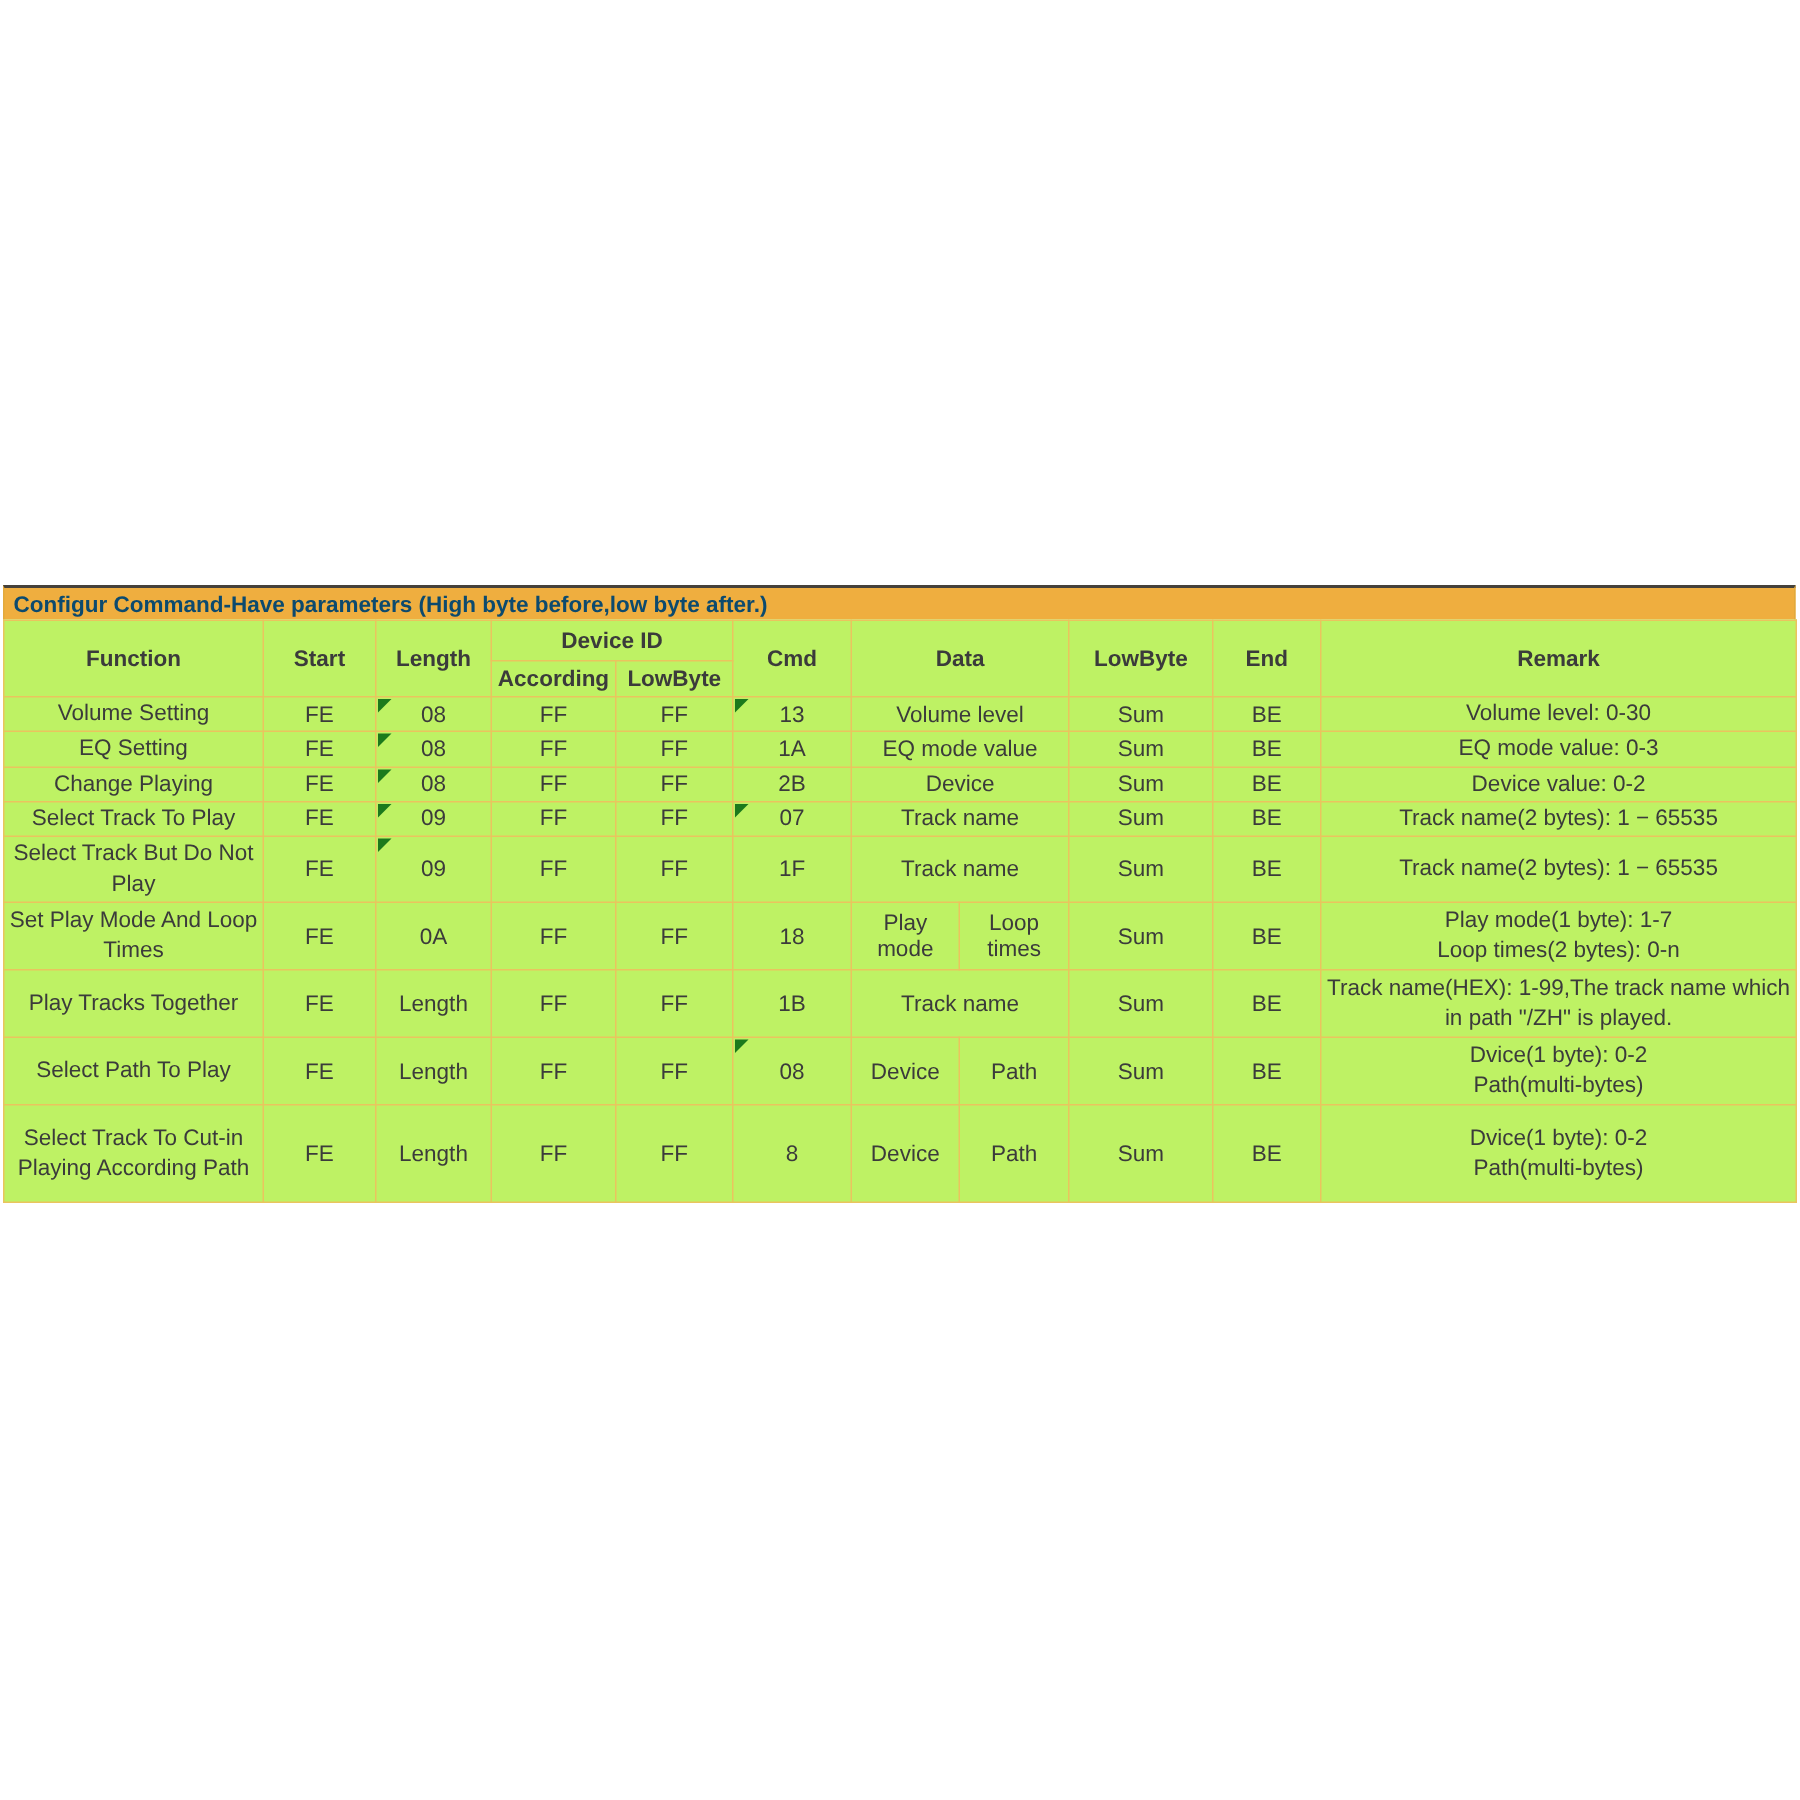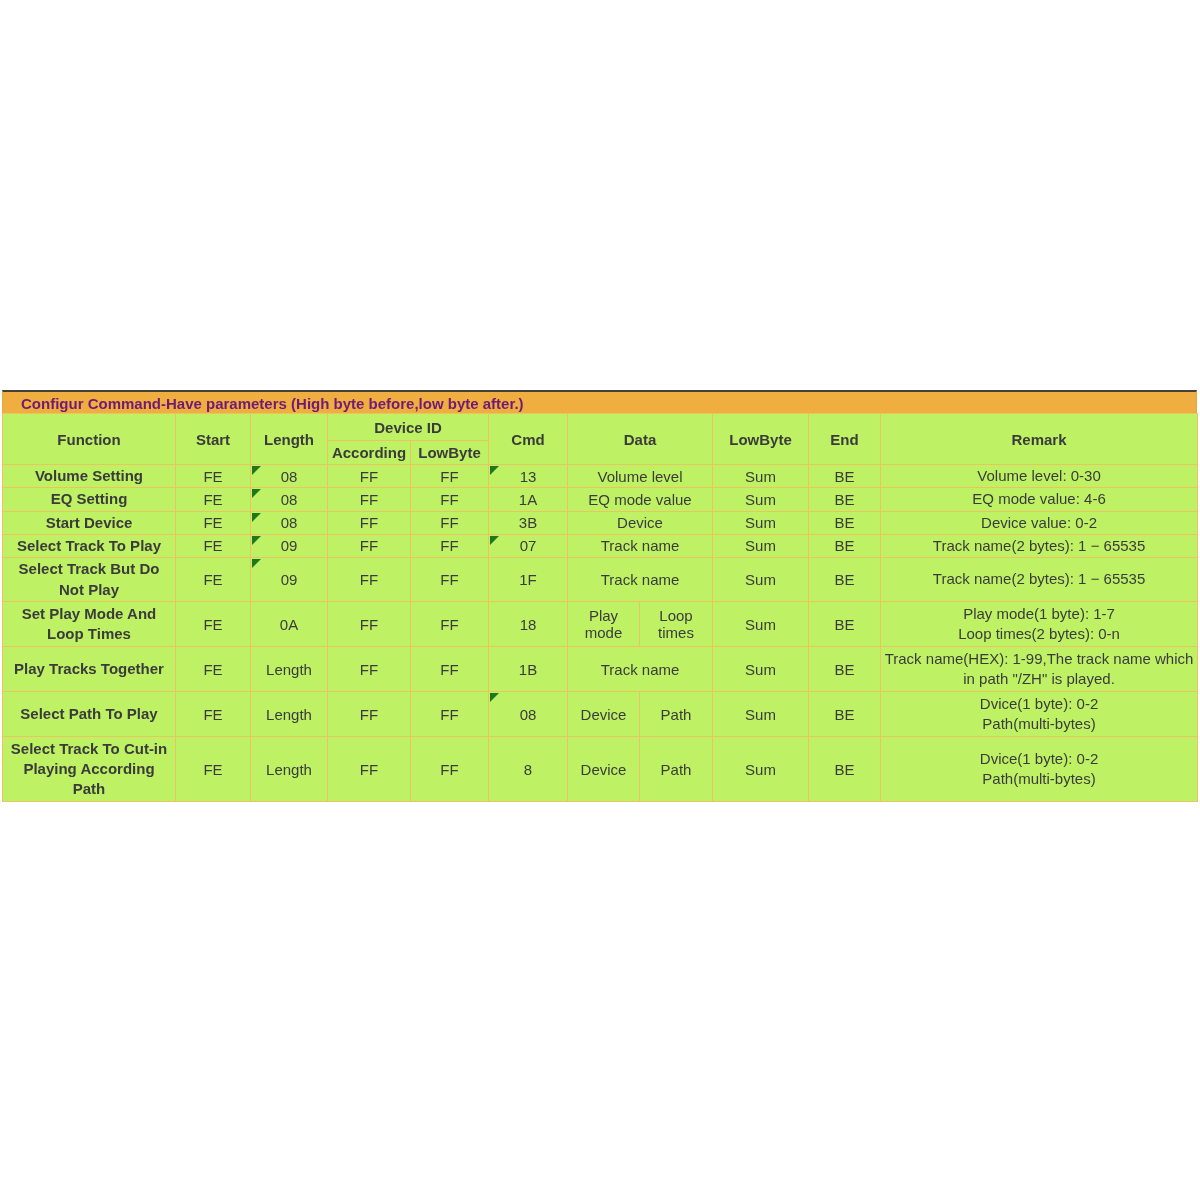--- a/index.html
+++ b/index.html
@@ -5,38 +5,38 @@
   html,body{margin:0;padding:0;background:#ffffff;}
   body{width:1200px;height:1200px;position:relative;overflow:hidden;
        font-family:"Liberation Sans","DejaVu Sans",sans-serif;color:#3b3b3b;}
   .doc{position:absolute;left:2px;top:390px;width:1195px;}
   .title-bar{
     background:#efae3f;
     border-top:2px solid #45413a;
     border-left:1px solid #e2a93d;
     border-right:1px solid #e2a93d;
     height:23px;line-height:23px;
-    font-size:15px;font-weight:bold;color:#701a75;
-    padding-left:18px;box-sizing:border-box;
+    font-size:15px;font-weight:bold;color:#0c4a6e;
+    padding-left:6px;box-sizing:border-box;
   }
   table.cmd{
     border-collapse:collapse;table-layout:fixed;width:1195px;
     border:1px solid #e2a93d;
     background:#bef264;
   }
   table.cmd th, table.cmd td{
     border:1px solid #eac45e;
     font-size:15px;
     text-align:center;vertical-align:middle;
     padding:1px 3px;box-sizing:border-box;
     position:relative;
     overflow:hidden;
   }
   table.cmd th{font-weight:bold;color:#3b3b3b;}
-  td.fn{ text-align:left;font-weight:bold;padding-left:5px;line-height:1.35;}
+  td.fn{ text-align:left;font-weight:normal;padding-left:5px;line-height:1.35;}
   td.remark{text-align:left;padding-left:7px;white-space:pre-line;line-height:1.35;}
   tr.h1{height:27px;} tr.h2{height:24px;}
   tr.r-s{height:23px;} tr.r-m{height:45px;} tr.r-l{height:65px;padding-left:44px;}
   .tri{
     position:absolute;top:1px;left:1px;width:0;height:0;
     border-left:9px solid #1c7a1c;border-bottom:9px solid transparent;
   }
 </style>
 </head>
 <body>
@@ -91,29 +91,29 @@
       <tr class="r-s">
         <td class="fn">EQ Setting</td>
         <td>FE</td>
         <td><span class="tri"></span><span>08</span></td>
         <td>FF</td>
         <td>FF</td>
         <td>1A</td>
         <td colspan="2">EQ mode value</td>
         <td>Sum</td>
         <td>BE</td>
-        <td class="remark">EQ mode value: 4-6</td>
+        <td class="remark">EQ mode value: 0-3</td>
       </tr>
       <tr class="r-s">
-        <td class="fn">Start Device</td>
+        <td class="fn">Change Playing</td>
         <td>FE</td>
         <td><span class="tri"></span><span>08</span></td>
         <td>FF</td>
         <td>FF</td>
-        <td>3B</td>
+        <td>2B</td>
         <td colspan="2">Device</td>
         <td>Sum</td>
         <td>BE</td>
         <td class="remark">Device value: 0-2</td>
       </tr>
       <tr class="r-s">
         <td class="fn">Select Track To Play</td>
         <td>FE</td>
         <td><span class="tri"></span><span>09</span></td>
         <td>FF</td>

